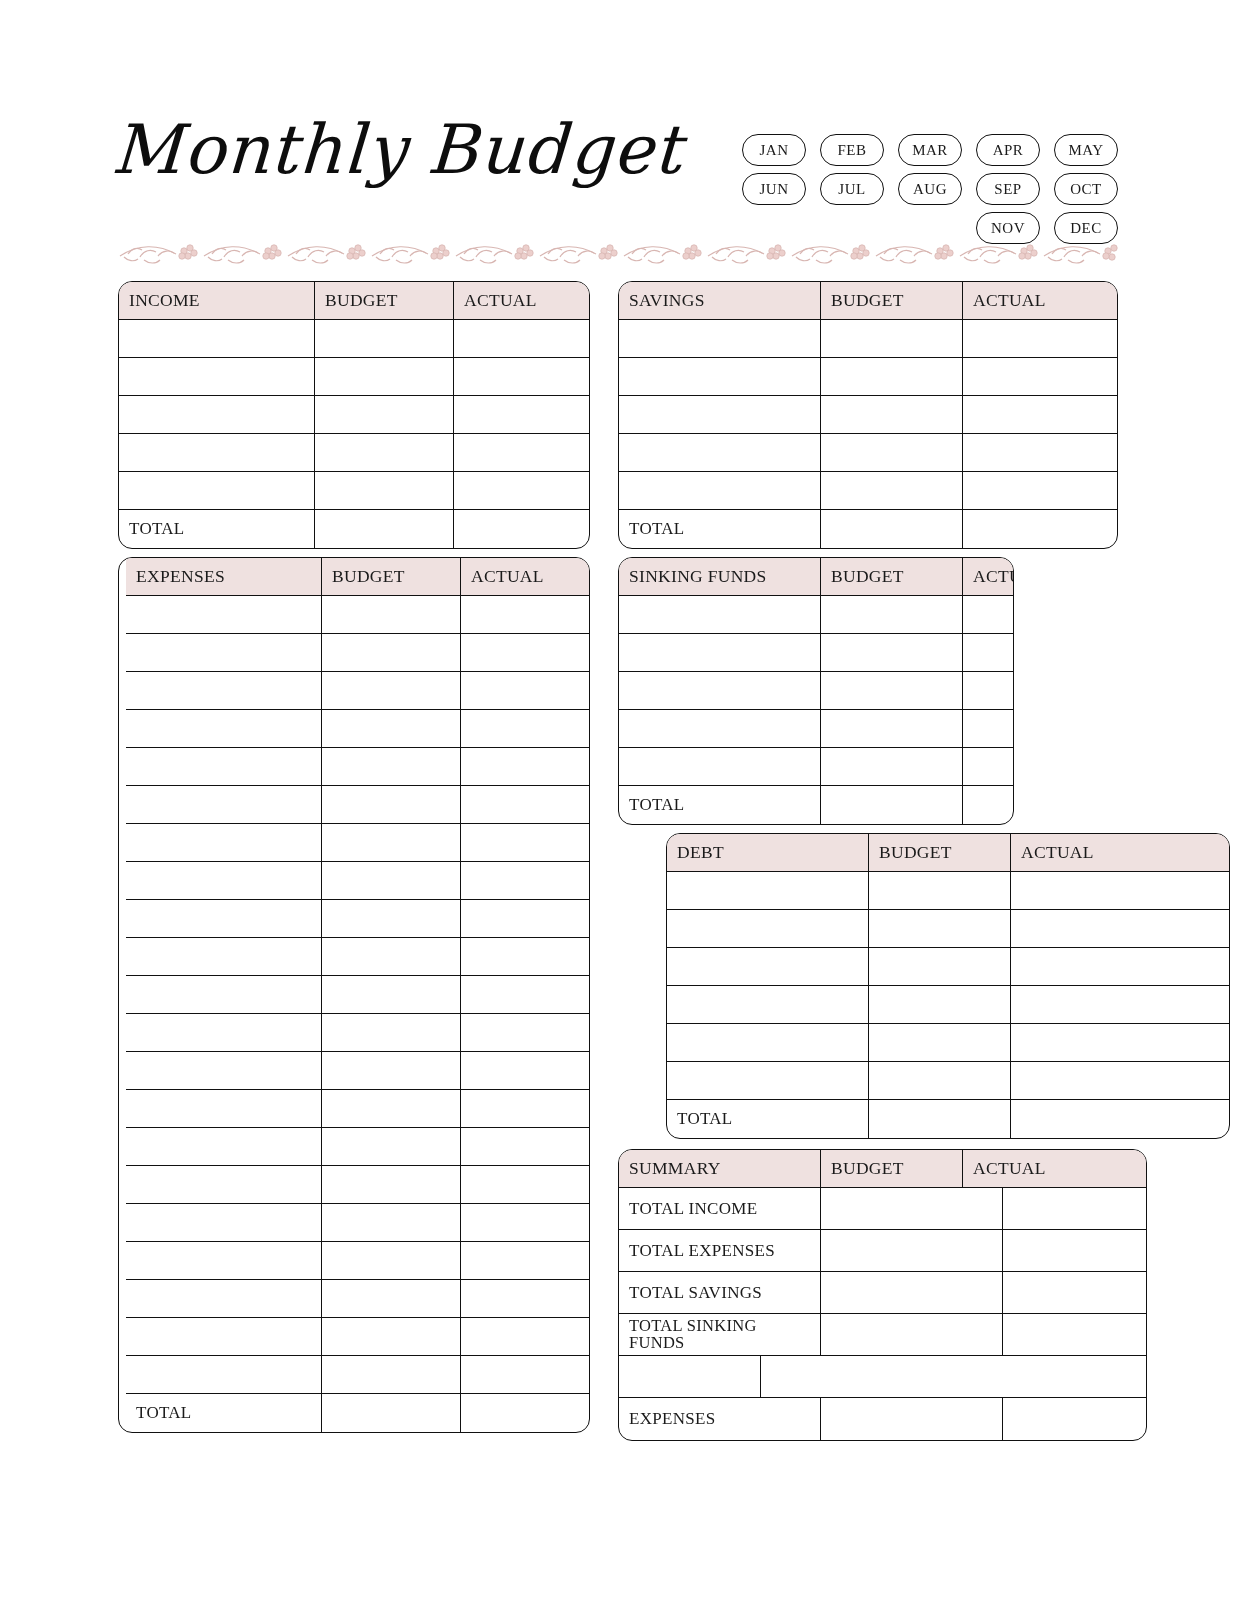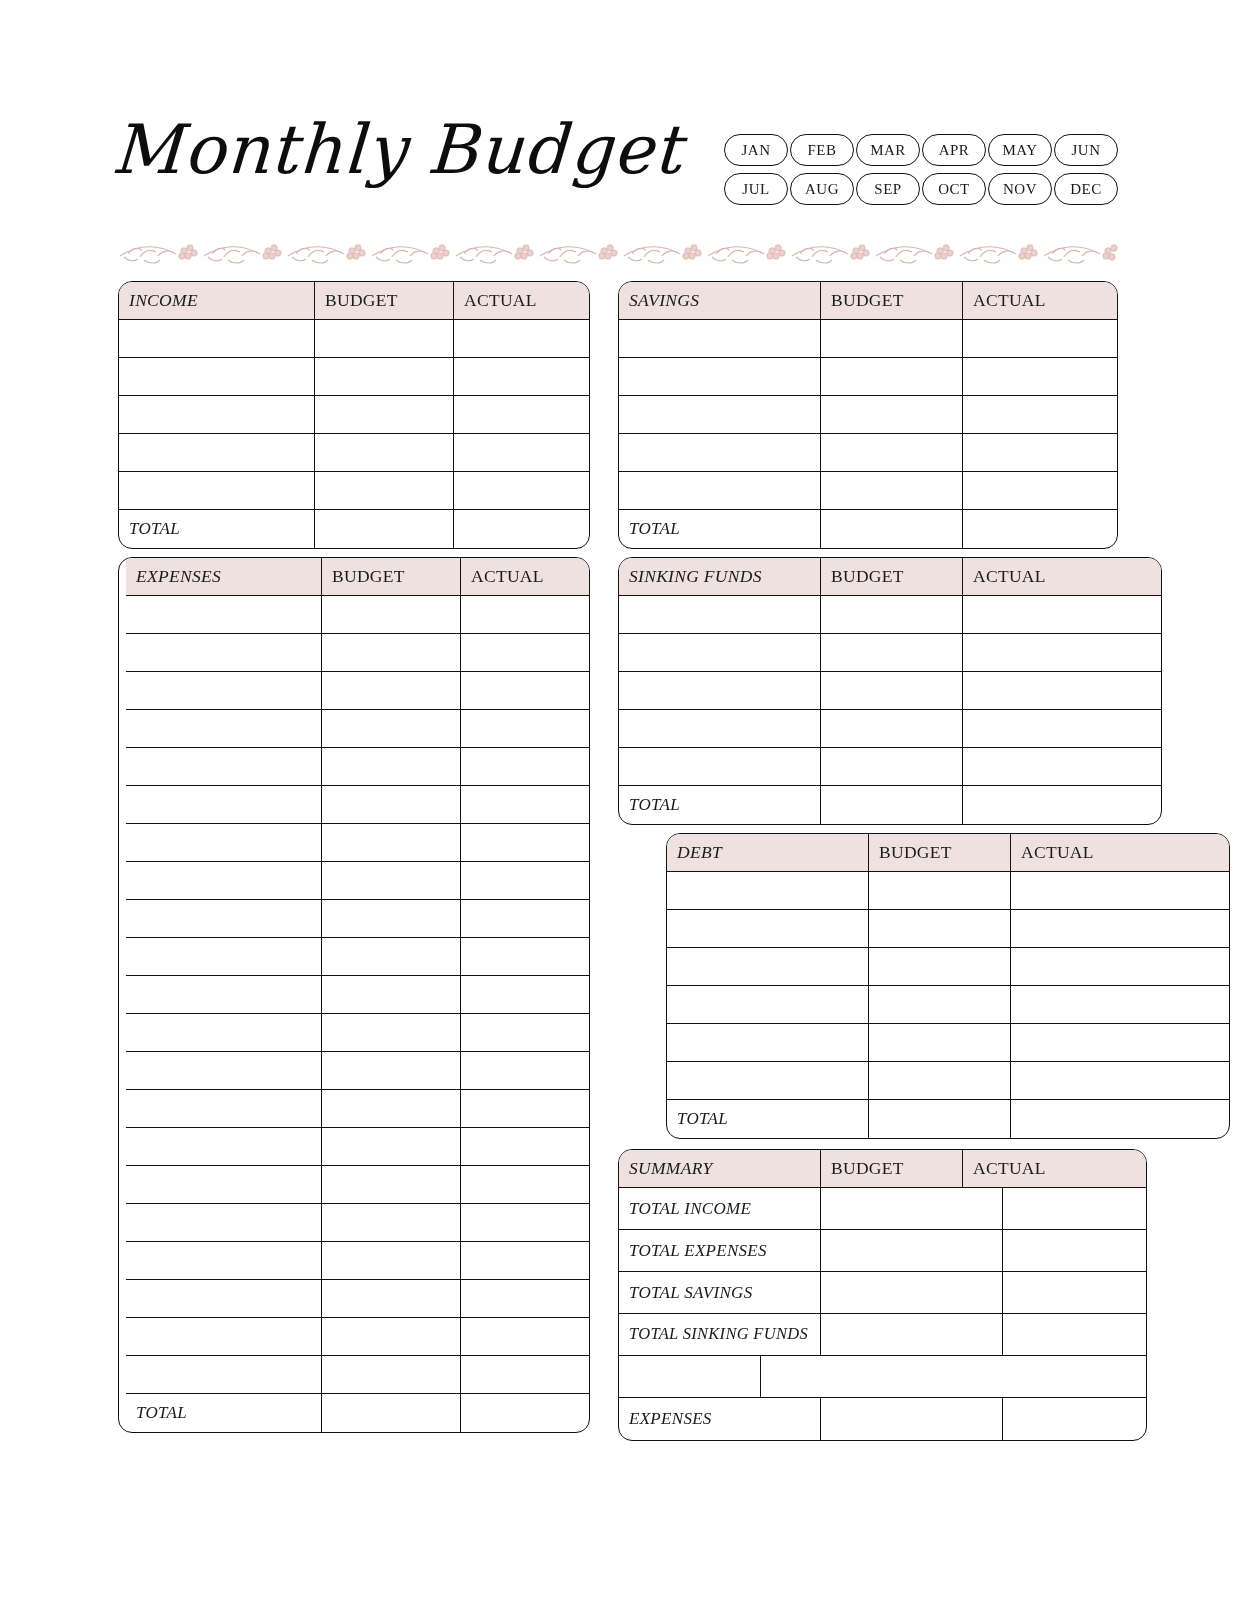--- a/index.html
+++ b/index.html
@@ -45,21 +45,21 @@
     white-space: nowrap;
     transform: skewX(-6deg);
   }
   .months {
     position: absolute;
     right: 0;
     top: 24px;
     width: 430px;
     display: flex;
     flex-wrap: wrap;
-    gap: 7px 2px;
+    gap: 7px 14px;
     justify-content: flex-end;
   }
   .month-pill {
     width: 64px;
     height: 32px;
     border: 1.3px solid #111;
     border-radius: 16px;
     display: flex;
     align-items: center;
     justify-content: center;
@@ -99,40 +99,40 @@
   .cell {
     display: flex;
     align-items: center;
     padding: 0 10px;
     font-size: 17px;
     letter-spacing: 0.3px;
     border-right: 1.2px solid #111;
     overflow: hidden;
   }
   .cell:last-child { border-right: none; }
-  .c-name { flex: 0 0 196px; font-style: italic; }
+  .c-name { flex: 0 0 196px; }
   .c-budget { flex: 0 0 139px; }
   .c-actual { flex: 1 1 auto; }
 
   .head .cell { font-size: 17.5px; }
 
   
   .tbl.right .c-name { flex: 0 0 202px; }
   .tbl.right .c-budget { flex: 0 0 142px; }
 
   .cell.two-line {
     line-height: 1.02;
     font-size: 16.5px;
   }
 
   
   #income-table   { left: 118px;  top: 281px;  width: 472px; }
   #savings-table  { left: 618px;  top: 281px;  width: 500px; }
   #expenses-table { left: 118px;  top: 557px;  width: 472px; padding-left: 7px; }
-  #sinking-table  { left: 618px;  top: 557px;  width: 544px; }
+  #sinking-table  { left: 618px;  top: 557px;  width: 396px; }
   #debt-table     { left: 618px;  top: 833px;  width: 564px; margin-left: 48px; }
   #summary-table  { left: 618px;  top: 1149px; width: 529px; }
 
   .r-h { height: 38px; }
   .r-n { height: 38px; }
   .r-s { height: 42px; gap: 40px; }
 </style>
 </head>
 <body>
 

